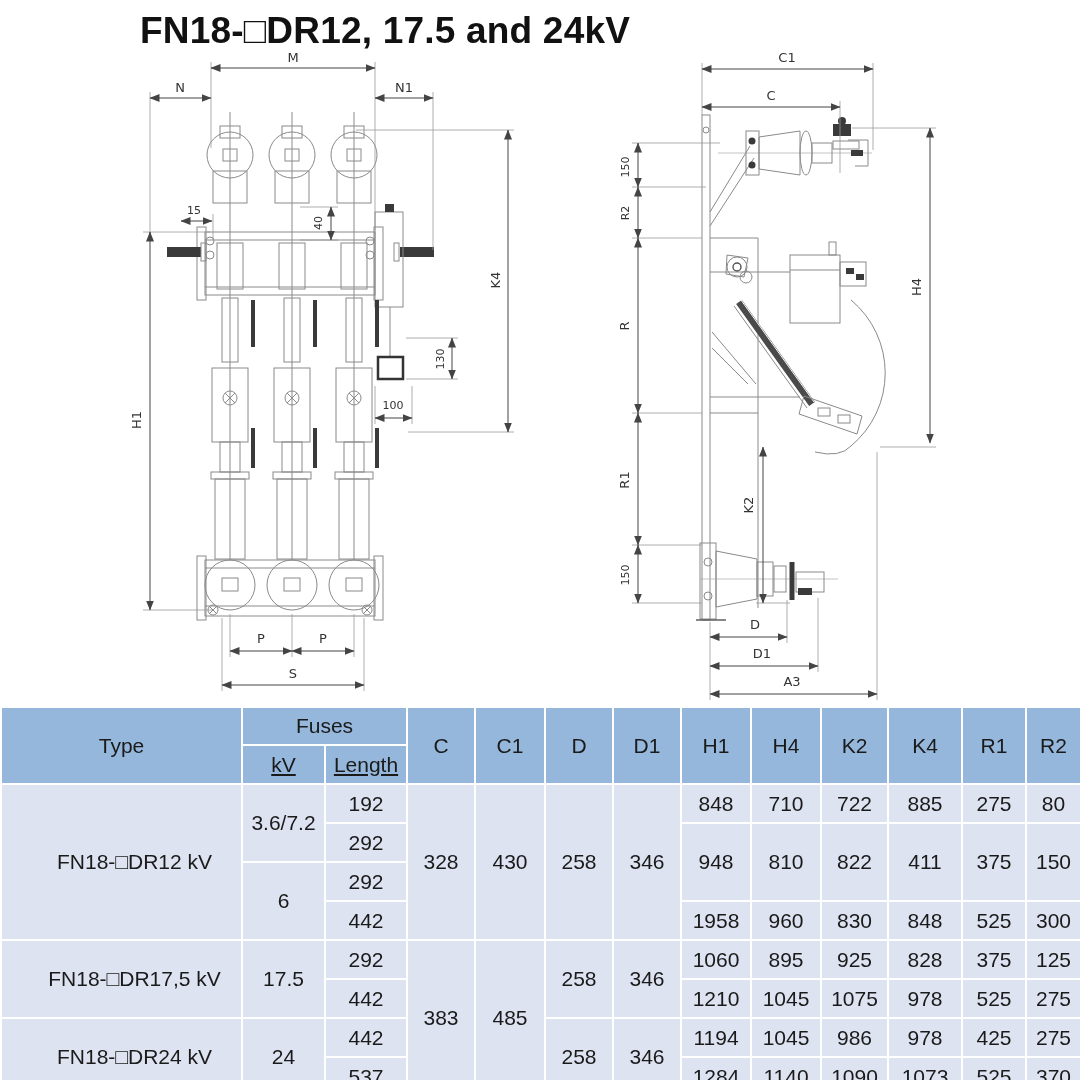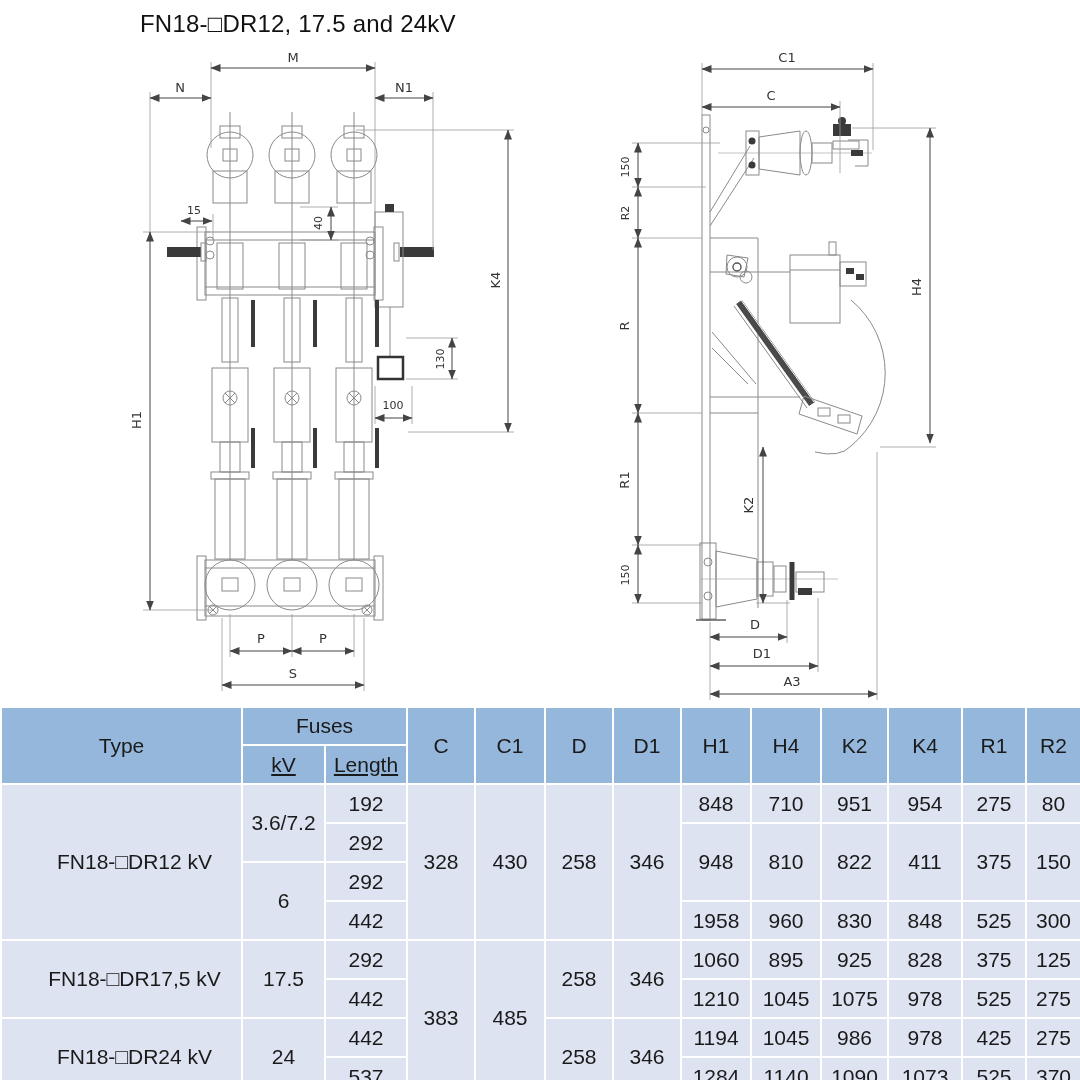--- a/index.html
+++ b/index.html
@@ -1,18 +1,18 @@
 <!DOCTYPE html>
 <html><head>
 <meta charset="utf-8">
 <style>
   html,body{margin:0;padding:0;}
   body{width:1080px;height:1080px;position:relative;background:#fff;overflow:hidden;
        font-family:"Liberation Sans", sans-serif;}
-  #title{position:absolute;left:140px;top:10px;font-size:24px;font-weight:400;color:#111;
+  #title{position:absolute;left:140px;top:10px;font-size:37px;font-weight:700;color:#111;
          letter-spacing:.2px;}
   .drawing{position:absolute;}
   #front-svg{left:55px;top:50px;}
   #side-svg{left:600px;top:40px;}
   
   .ln{stroke:#8a8a8a;fill:none;stroke-width:1;}
   .lnd{stroke:#555;fill:none;stroke-width:1.4;}
   .ext{stroke:#999;stroke-width:.8;fill:none;}
   .cl{stroke:#aaa;stroke-width:.7;fill:none;}
   .dim{stroke:#444;stroke-width:1;fill:none;marker-start:url(#ar);marker-end:url(#ar);}
@@ -310,22 +310,22 @@
     <tr>
       <td rowspan="4" class="type-cell">FN18-□DR12 kV</td>
       <td rowspan="2">3.6/7.2</td>
       <td>192</td>
       <td rowspan="4">328</td>
       <td rowspan="4">430</td>
       <td rowspan="4">258</td>
       <td rowspan="4">346</td>
       <td>848</td>
       <td>710</td>
-      <td>951</td>
-      <td>954</td>
+      <td>722</td>
+      <td>885</td>
       <td>275</td>
       <td>80</td>
     </tr>
     <tr>
       <td>292</td>
       <td rowspan="2">948</td>
       <td rowspan="2">810</td>
       <td rowspan="2">822</td>
       <td rowspan="2">411</td>
       <td rowspan="2">375</td>

